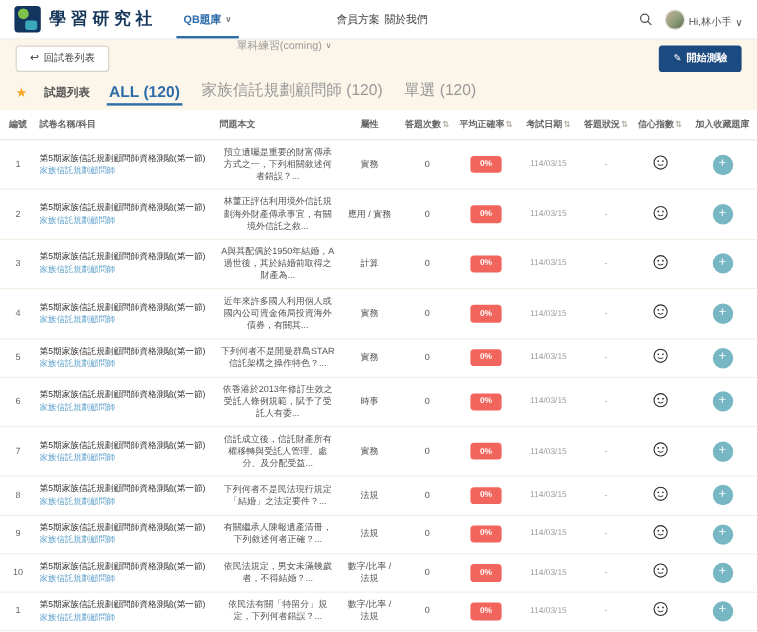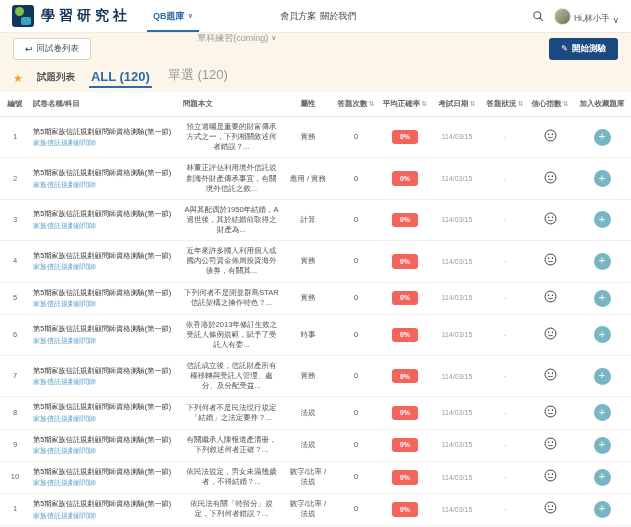--- a/index.html
+++ b/index.html
@@ -140,20 +140,21 @@
   <button class="start-btn">
     <span class="ic">✎</span>
     <span>開始測驗</span>
   </button>
 </div>
 
 <div class="tabsrow">
   <span class="list-star">★</span>
   <span class="list-title">試題列表</span>
   <span class="tab active">ALL (120)</span>
+  <span class="tab">家族信託規劃顧問師 (120)</span>
   <span class="tab">單選 (120)</span>
 </div>
 
 <div class="table-section">
   <table>
     <colgroup>
       <col style="width:30px">
         <col style="width:150px">
         <col style="width:103px">
         <col style="width:50px">

